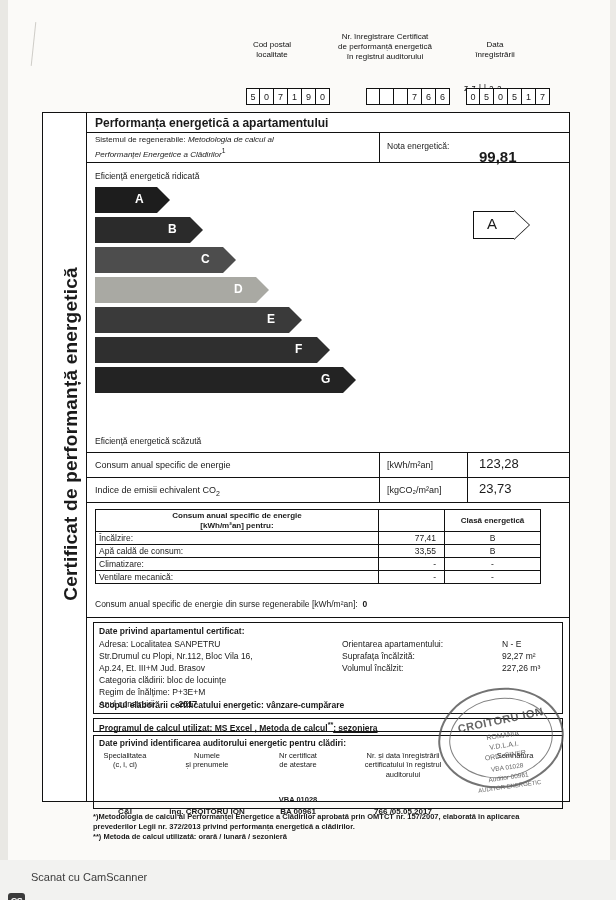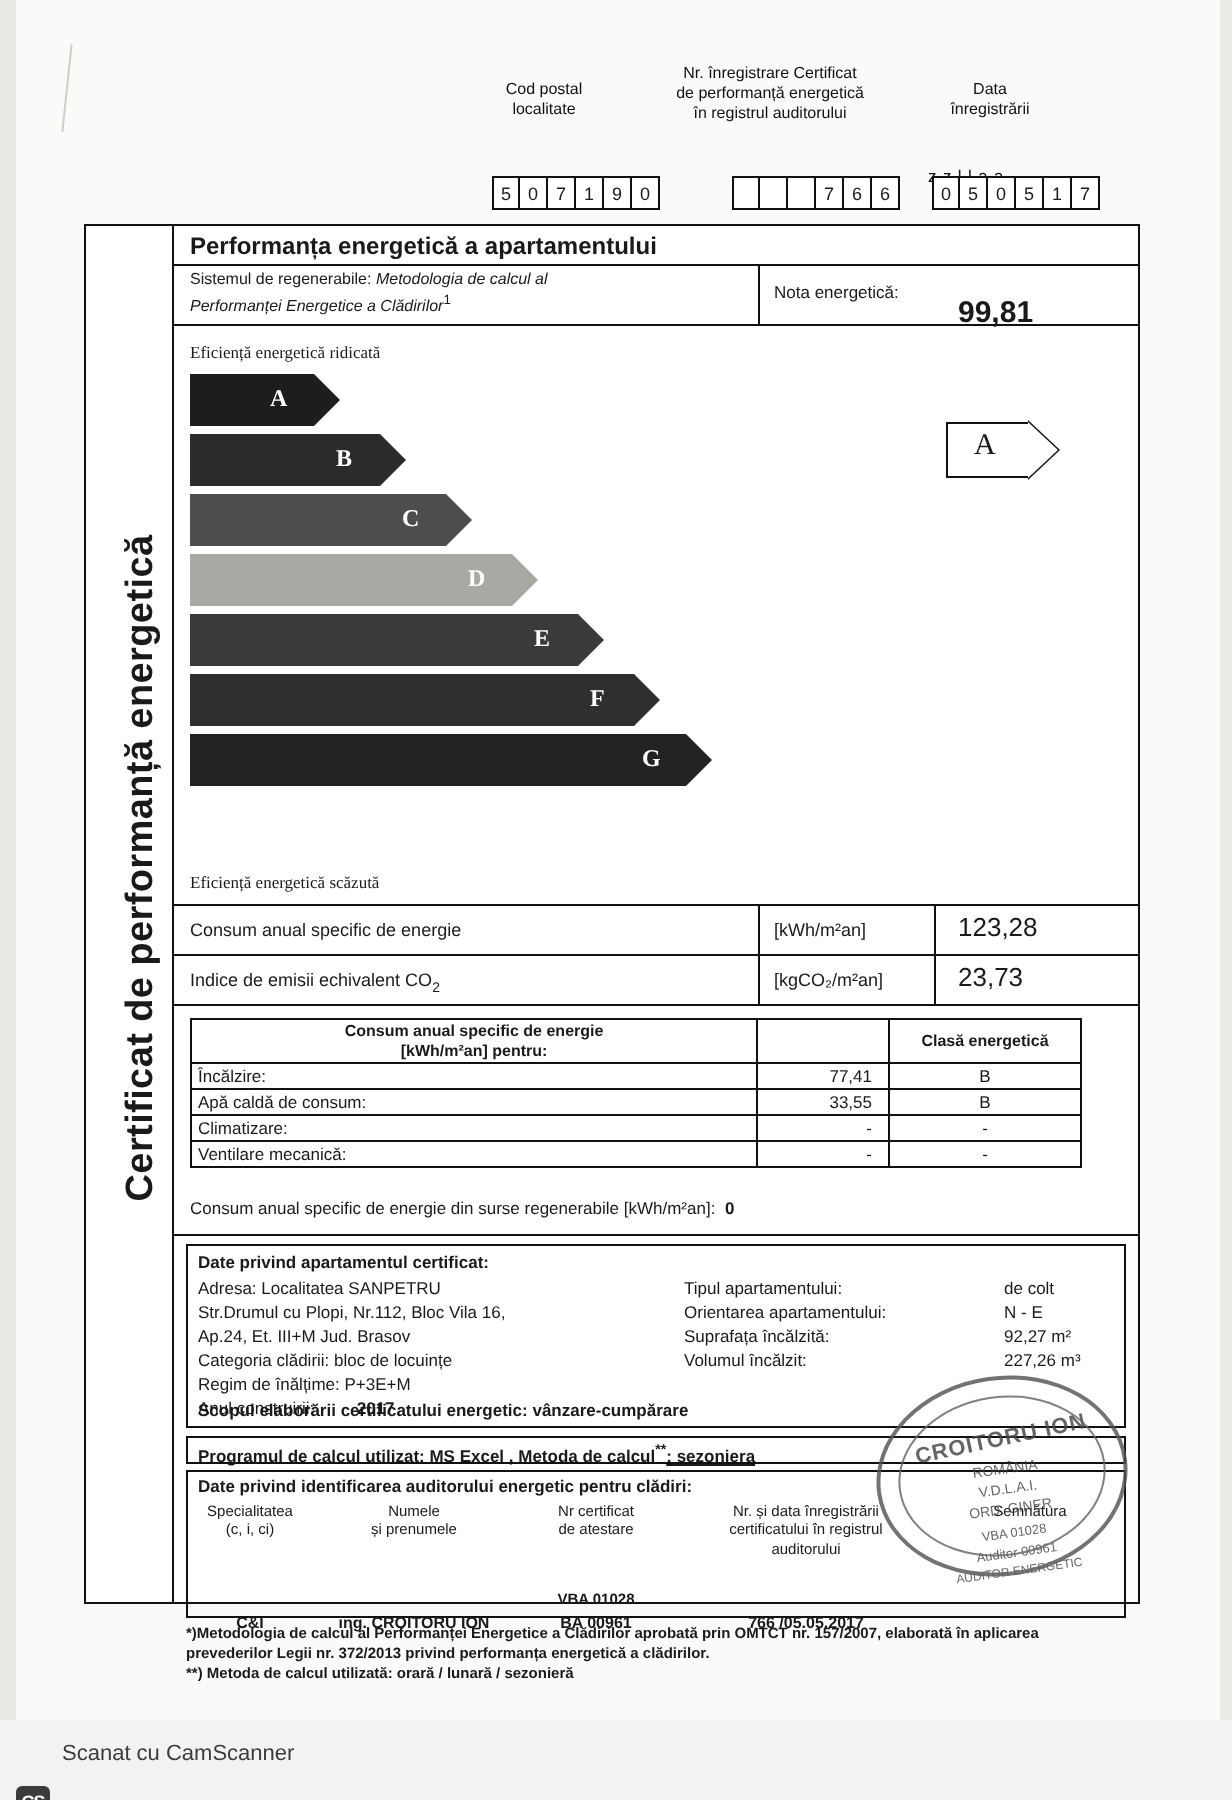--- a/index.html
+++ b/index.html
@@ -72,21 +72,21 @@
   }
   
   .meth-row { position:absolute; left:0; top:20px; right:0; height:30px; border-bottom:1.2px solid #111; }
   .meth-txt { position:absolute; left:8px; top:2px; width:290px; font-size:8px; line-height:1.35; }
   .meth-txt i { font-style:italic; }
   .nota-div { position:absolute; left:292px; top:0; width:1.2px; height:100%; background:#111; }
   .nota-lbl { position:absolute; left:300px; top:8px; font-size:8.5px; }
   .nota-val { position:absolute; left:392px; top:3px; font-size:15px; font-weight:bold;margin-top:12px; }
 
   
-  .scale-area { position:absolute; left:0; top:50px; right:0; height:290px; border-bottom:1.2px solid #111;font-family:Liberation Serif, serif; }
+  .scale-area { position:absolute; left:0; top:50px; right:0; height:290px; border-bottom:1.2px solid #111; }
   .hi-txt { position:absolute; left:8px; top:8px; font-size:8.5px; }
   .lo-txt { position:absolute; left:8px; bottom:6px; font-size:8.5px; }
   .bars { position:absolute; left:8px; top:24px; width:260px; }
   .bar {
     position:relative; height:26px; margin-bottom:4px;
     color:#fff; font-weight:bold; font-size:12px;
   }
   .bar .shape { position:absolute; left:0; top:0; height:26px; }
   .bar .lt { position:absolute; top:5px; font-size:12px; }
   .arrow-right {
@@ -383,21 +383,20 @@
           <div class="t">Date privind apartamentul certificat:</div>
           <div class="apt-l">
             <div><span>Adresa:</span> <span>Localitatea SANPETRU</span></div>
             <div>Str.Drumul cu Plopi, Nr.112, Bloc Vila 16,</div>
             <div>Ap.24, Et. III+M Jud. Brasov</div>
             <div><span>Categoria clădirii:</span> <span>bloc de locuințe</span></div>
             <div><span>Regim de înălțime:</span> <span>P+3E+M</span></div>
             <div><span>Anul construirii:</span>&nbsp;&nbsp;&nbsp;&nbsp;&nbsp;&nbsp;&nbsp;&nbsp;&nbsp;<span class="bold">2017</span></div>
           </div>
           <div class="apt-r">
-            <div class="rr"><span>Tipul apartamentului:</span><span class="rv">de colt</span></div>
             <div class="rr"><span>Orientarea apartamentului:</span><span class="rv">N - E</span></div>
             <div class="rr"><span>Suprafața încălzită:</span><span class="rv">92,27 m²</span></div>
             <div class="rr"><span>Volumul încălzit:</span><span class="rv">227,26 m³</span></div>
           </div>
           <div class="scop">
             <span>Scopul elaborării certificatului energetic: </span><span>vânzare-cumpărare</span>
           </div>
         </div>
 
         <div class="prog-box">

